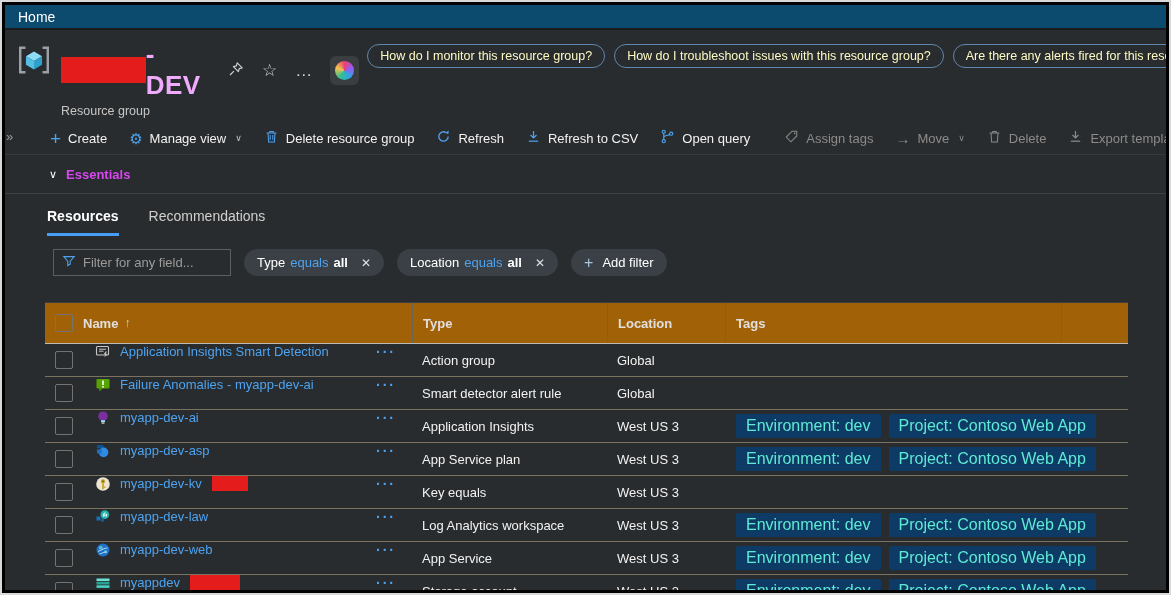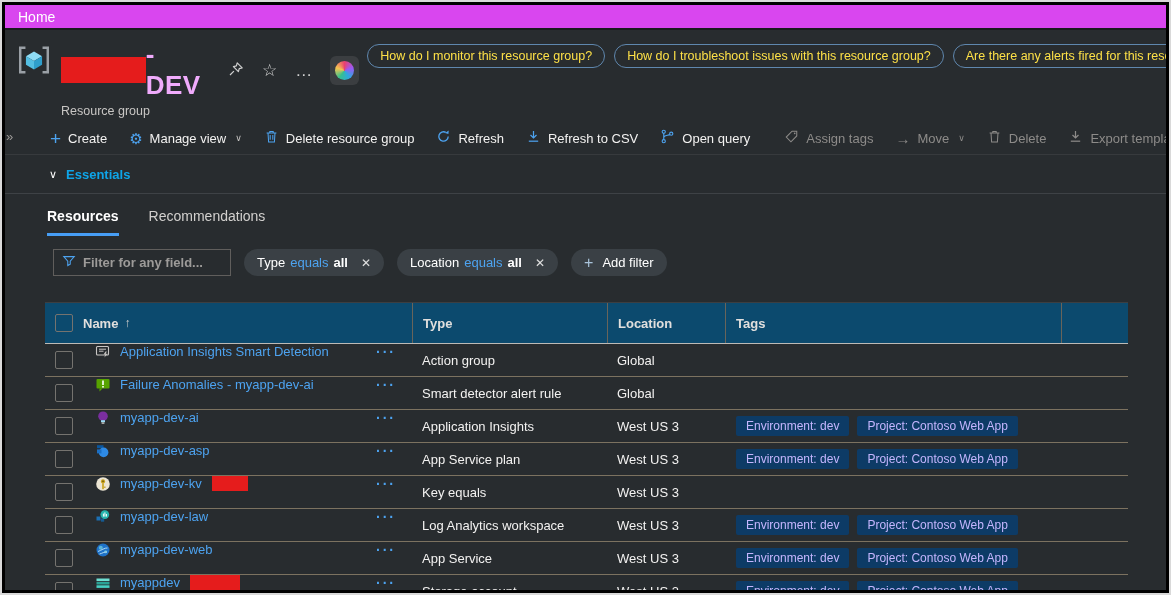--- a/index.html
+++ b/index.html
@@ -16,21 +16,21 @@
   .app {
     width:100%; height:100%;
     background:#282c2f;
     display:flex; flex-direction:column;
     overflow:hidden;
     color:#f3f2f1;
   }
   
   .home-bar {
     height:25px; flex:0 0 25px;
-    background:#d946ef;
+    background:#0c4a6e;
     border-bottom:2px solid #191b1d;
     display:flex; align-items:center;
     padding-left:13px;
     font-size:14px; color:#ffffff;
   }
   
   .header {
     display:flex; align-items:flex-start;
     padding:9px 14px 4px 10px;
     gap:8px;
@@ -48,21 +48,21 @@
     display:flex; align-items:center; justify-content:center; cursor:pointer;
   }
   .copilot-swirl {
     width:19px; height:19px; border-radius:50%;
     background:conic-gradient(#e8416f,#9b59f5,#2ea7e0,#35c08e,#f5c451,#e8416f);
   }
   .subtitle { font-size:12.5px; color:#c8c6c4; margin-top:3px; }
   .chips { margin-left:auto; display:flex; gap:9px; margin-top:5px; }
   .chip {
     border:1px solid #5f87ae; border-radius:14px;
-    padding:4px 12px; font-size:12.5px; color:#fde047;
+    padding:4px 12px; font-size:12.5px; color:#fef9c3;
     white-space:nowrap; cursor:pointer; background:transparent;
   }
   
   .toolbar {
     display:flex; align-items:center;
     height:33px; flex:0 0 33px;
     padding-left:34px;
     position:relative;
     border-bottom:1px solid #373a3d;
   }
@@ -81,71 +81,71 @@
   .tb-plus { color:#4da3f0; font-size:19px; font-weight:400; line-height:1; }
   .tb-gear { color:#4da3f0; font-size:15px; line-height:1; }
   .tb-sep { width:1px; height:17px; background:#4a4d50; margin:0 6px; }
   .tb-arrow { color:#8d8b89; font-size:15px; line-height:1; }
   
   .essentials {
     display:flex; align-items:center; gap:9px;
     padding:12px 0 11px 44px; cursor:pointer;
   }
   .ess-chev { font-size:11px; color:#ffffff; }
-  .ess-label { font-size:13px; font-weight:bold; color:#0ea5e9; }
+  .ess-label { font-size:13px; font-weight:bold; color:#d946ef; }
   .hdivider { height:1px; background:#3e4246; width:100%; flex:0 0 1px; }
   
   .tabs { display:flex; gap:30px; padding:14px 0 0 42px; }
   .tab { font-size:14px; color:#d2d0ce; padding-bottom:9px; cursor:pointer; }
   .tab.active { color:#ffffff; font-weight:bold; border-bottom:3px solid #479ef5; }
   
   .filterbar { display:flex; align-items:center; margin:13px 0 0 48px; gap:13px; }
   .filter-input-box {
     width:178px; height:27px; border:1px solid #605e5c;
     display:flex; align-items:center; padding:0 8px; gap:7px; background:transparent;
   }
   .filter-input-box input {
     flex:1; background:transparent; border:none; outline:none;
-    font-size:13px; color:#f3f2f1; font-family:"Liberation Sans", sans-serif; min-width:0;font-weight:bold;
+    font-size:13px; color:#f3f2f1; font-family:"Liberation Sans", sans-serif; min-width:0;
   }
   .filter-input-box input::placeholder { color:#9d9b99; }
   .pill {
     background:#3a4045; border-radius:14px; height:27px;
     display:flex; align-items:center; padding:0 13px; gap:5px;
     font-size:13px; color:#ffffff; cursor:pointer; white-space:nowrap;
   }
   .pill .op { color:#4da3f0; }
   .pill .val { font-weight:bold; }
   .pill .x { margin-left:8px; font-size:12px; color:#e0e0e0; }
   .pill .plus { color:#a9c3da; font-size:16px; margin-right:4px; line-height:1; }
   
   .table { margin:26px 0 0 40px; width:1083px; }
   .tgrid { display:grid; grid-template-columns:38px 329px 195px 118px 336px 1fr; align-items:center; }
   .thead {
-    height:42px; background:#0c4a6e;
+    height:42px; background:#a16207;
     border-top:1px solid #3c3f42;
     border-bottom:1px solid #bdbab6;
   }
   .th { font-size:13px; font-weight:bold; color:#e1dfdd; padding-left:10px; height:100%; display:flex; align-items:center; gap:6px; }
   .th.first { padding-left:0; }
   .col-sep { border-left:1px solid #69645a; }
   .sort-arrow { font-weight:normal; font-size:12px; color:#d2d0ce; }
   .cb-cell { display:flex; justify-content:center; align-items:center; height:100%; }
   .checkbox { width:18px; height:18px; border:1px solid #75736f; border-radius:2px; background:transparent; cursor:pointer; }
   .trow { height:33px; border-bottom:1px solid #7c7260; background:#282c2f; }
   .name-cell { display:flex; align-items:flex-start; gap:9px; padding-left:12px; overflow:hidden; height:100%; }
   .res-icon { width:16px; height:16px; flex:0 0 16px; }
   .res-link { font-size:13px; color:#4da3f0; cursor:pointer; white-space:nowrap; }
   .row-redact { width:36px; height:15px; margin-left:1px; }
   .row-redact.wide { width:50px; }
   .row-ellipsis { margin-left:auto; margin-right:16px; color:#4da3f0; font-size:14px; font-weight:bold; letter-spacing:2px; cursor:pointer; }
   .cell { font-size:13px; color:#f3f2f1; padding-left:10px; white-space:nowrap; }
   .tags-cell { display:flex; gap:8px; padding-left:11px; align-items:center; height:100%; }
   .tag-pill {
-    background:#0d3b66; color:#c4b5fd; font-size:12px;
+    background:#0d3b66; color:#5eead4; font-size:16px;
     padding:3px 10px; border-radius:2px; white-space:nowrap; cursor:pointer;
   }
   .footer-strip { flex:1; background:#232528; }
 </style>
 </head>
 <body>
 
 <div class="window">
 <div class="app">
 

